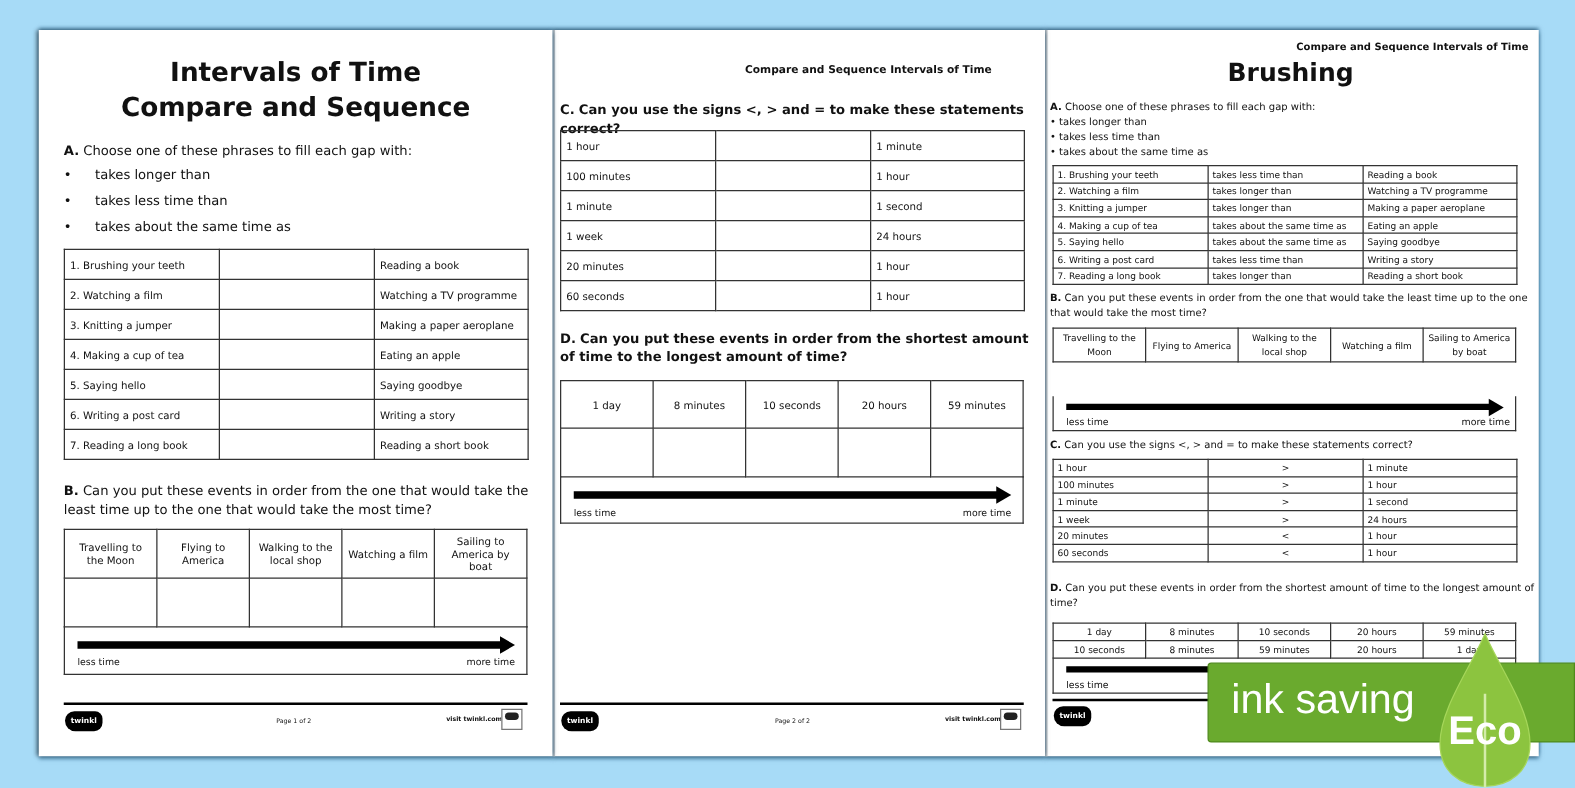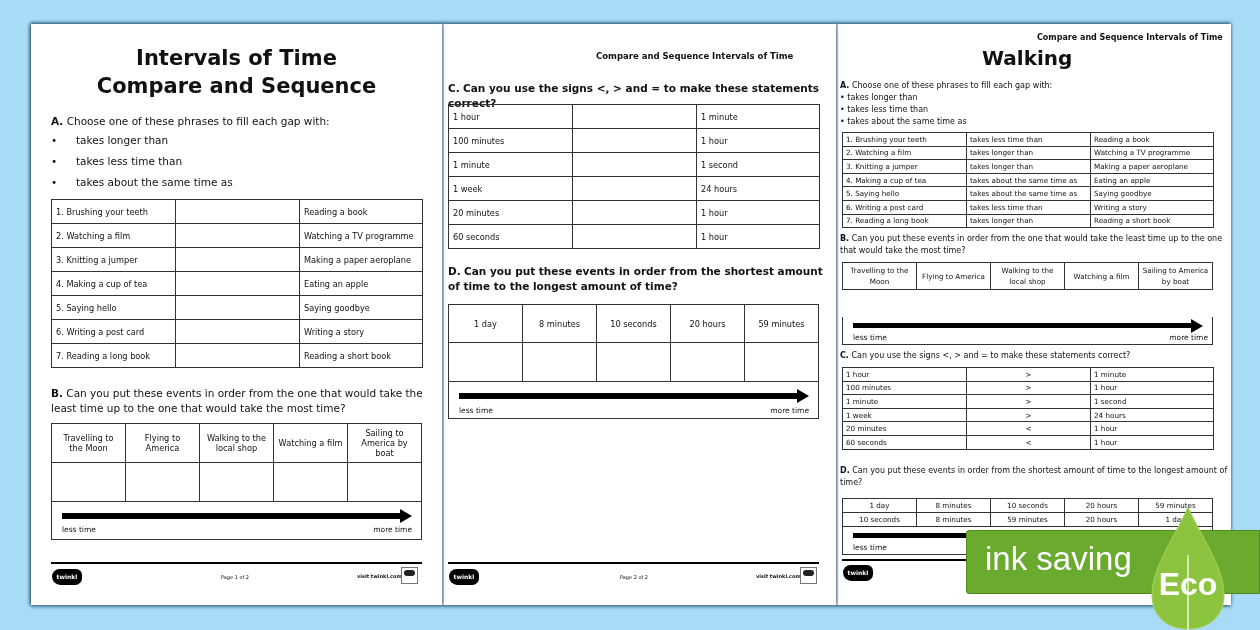--- a/index.html
+++ b/index.html
@@ -216,21 +216,21 @@
   </div>
   <div class="footer-line" style="left:4px; top:538px; width:371px;"></div>
   <div class="logo" style="left:5px; top:545px;">twinkl</div>
   <div class="pageno" style="left:176px; top:550px;">Page 2 of 2</div>
   <div class="visit" style="left:312px; top:549px;">visit twinkl.com</div>
   <div class="badge" style="left:356px; top:543px;"></div>
 </div>
 
 <div class="page" id="page3">
   <div class="abs hdr2" style="left:199px; top:9px; font-size:8px;">Compare and Sequence Intervals of Time</div>
-  <div class="abs answers-title" style="left:144px; top:22px;">Walking</div>
+  <div class="abs answers-title" style="left:144px; top:22px;">Brushing</div>
   <div class="abs small" style="left:2px; top:56px;">
     <b>A.</b> <span>Choose one of these phrases to fill each gap with:</span>
     <div>• takes longer than</div>
     <div>• takes less time than</div>
     <div>• takes about the same time as</div>
   </div>
   <table class="tA3" style="left:4px; top:108px; width:371px;">
     <colgroup>
         <col style="width:124px">
         <col style="width:124px">

